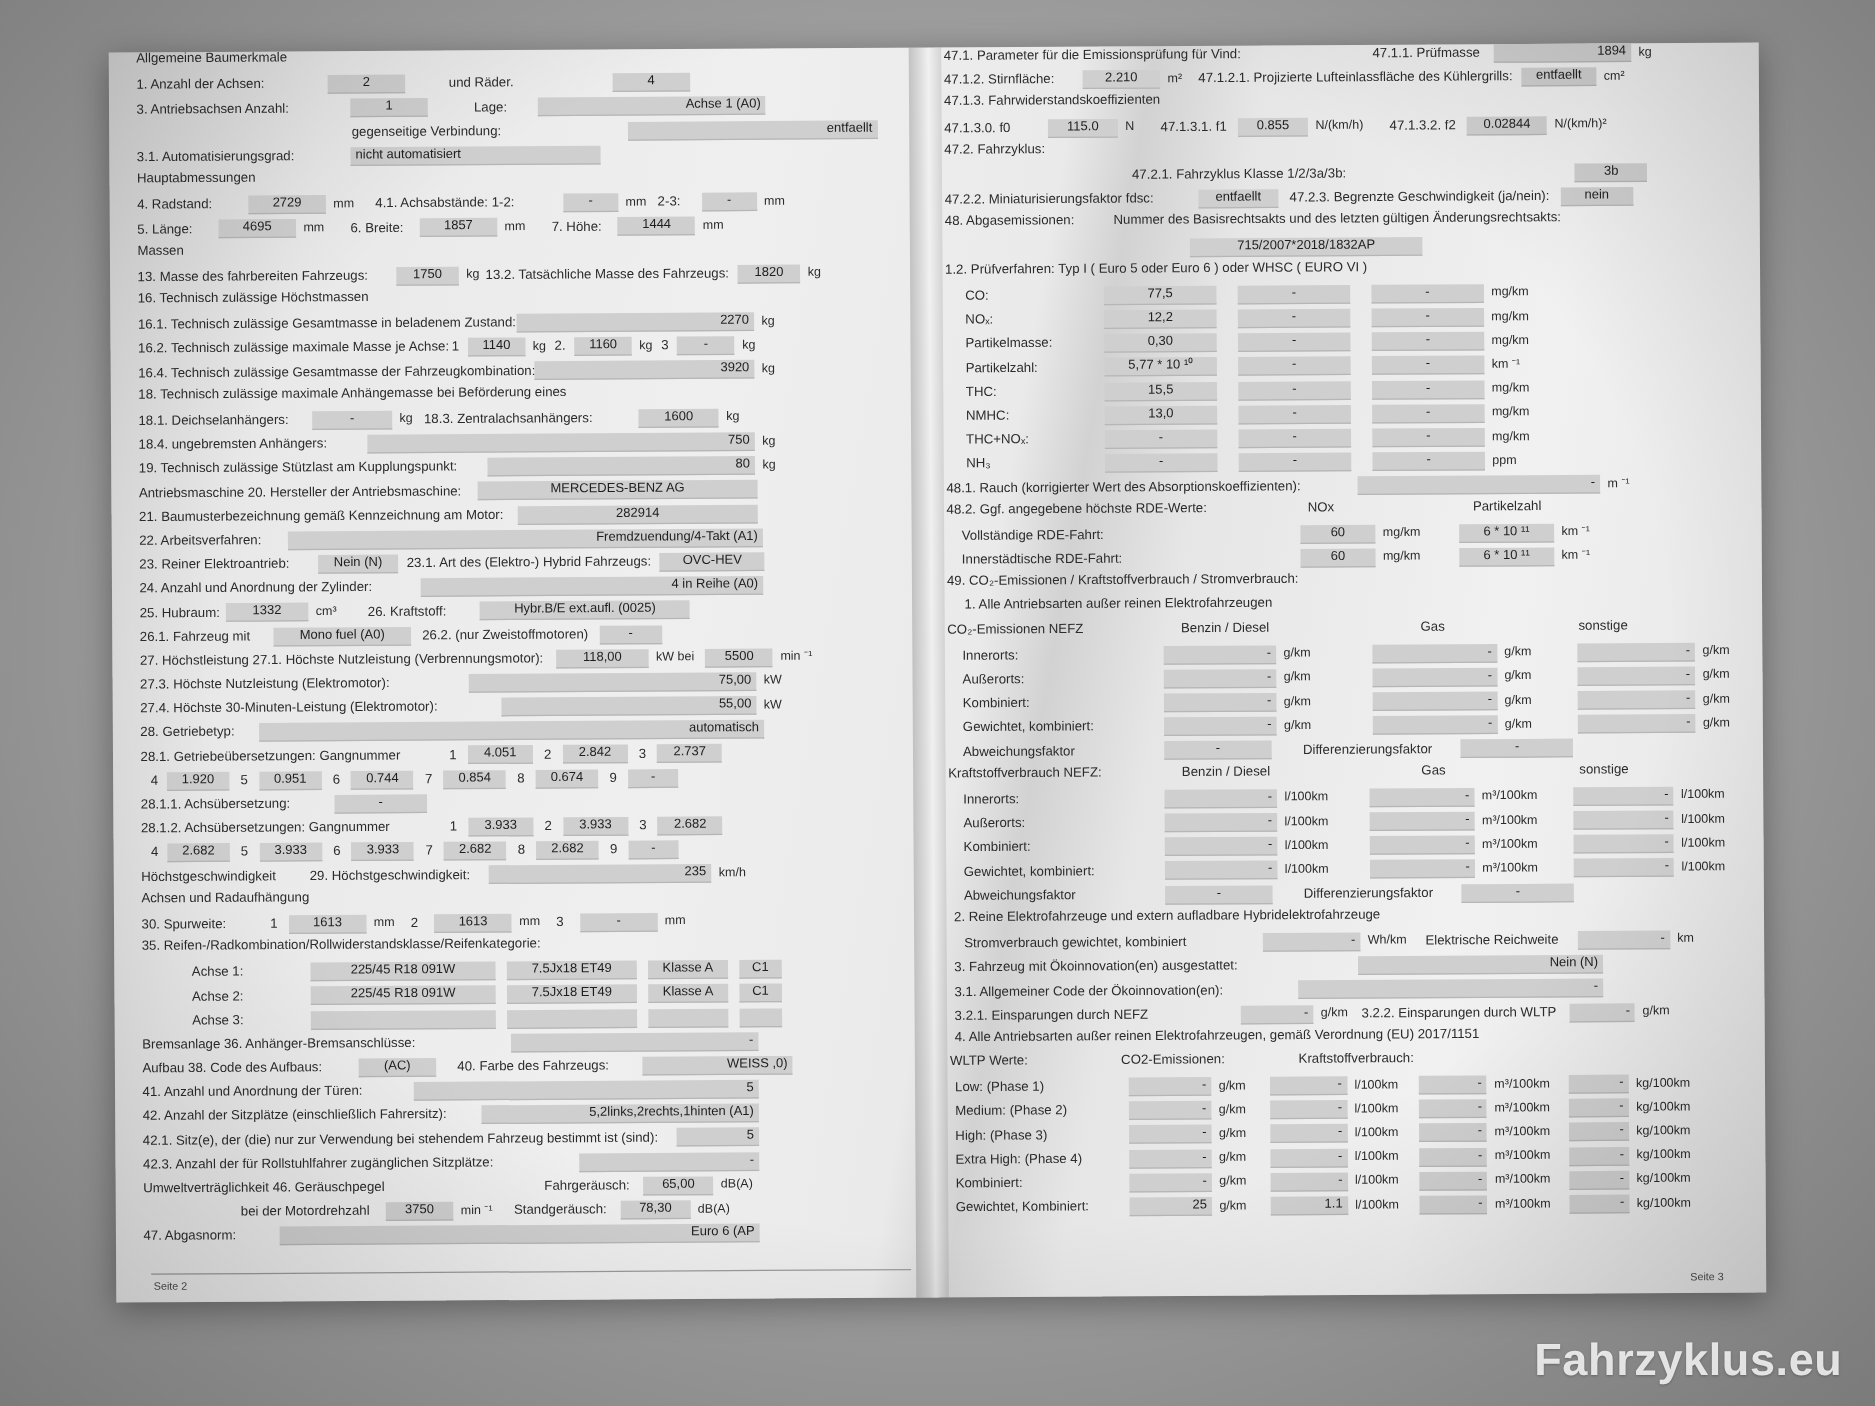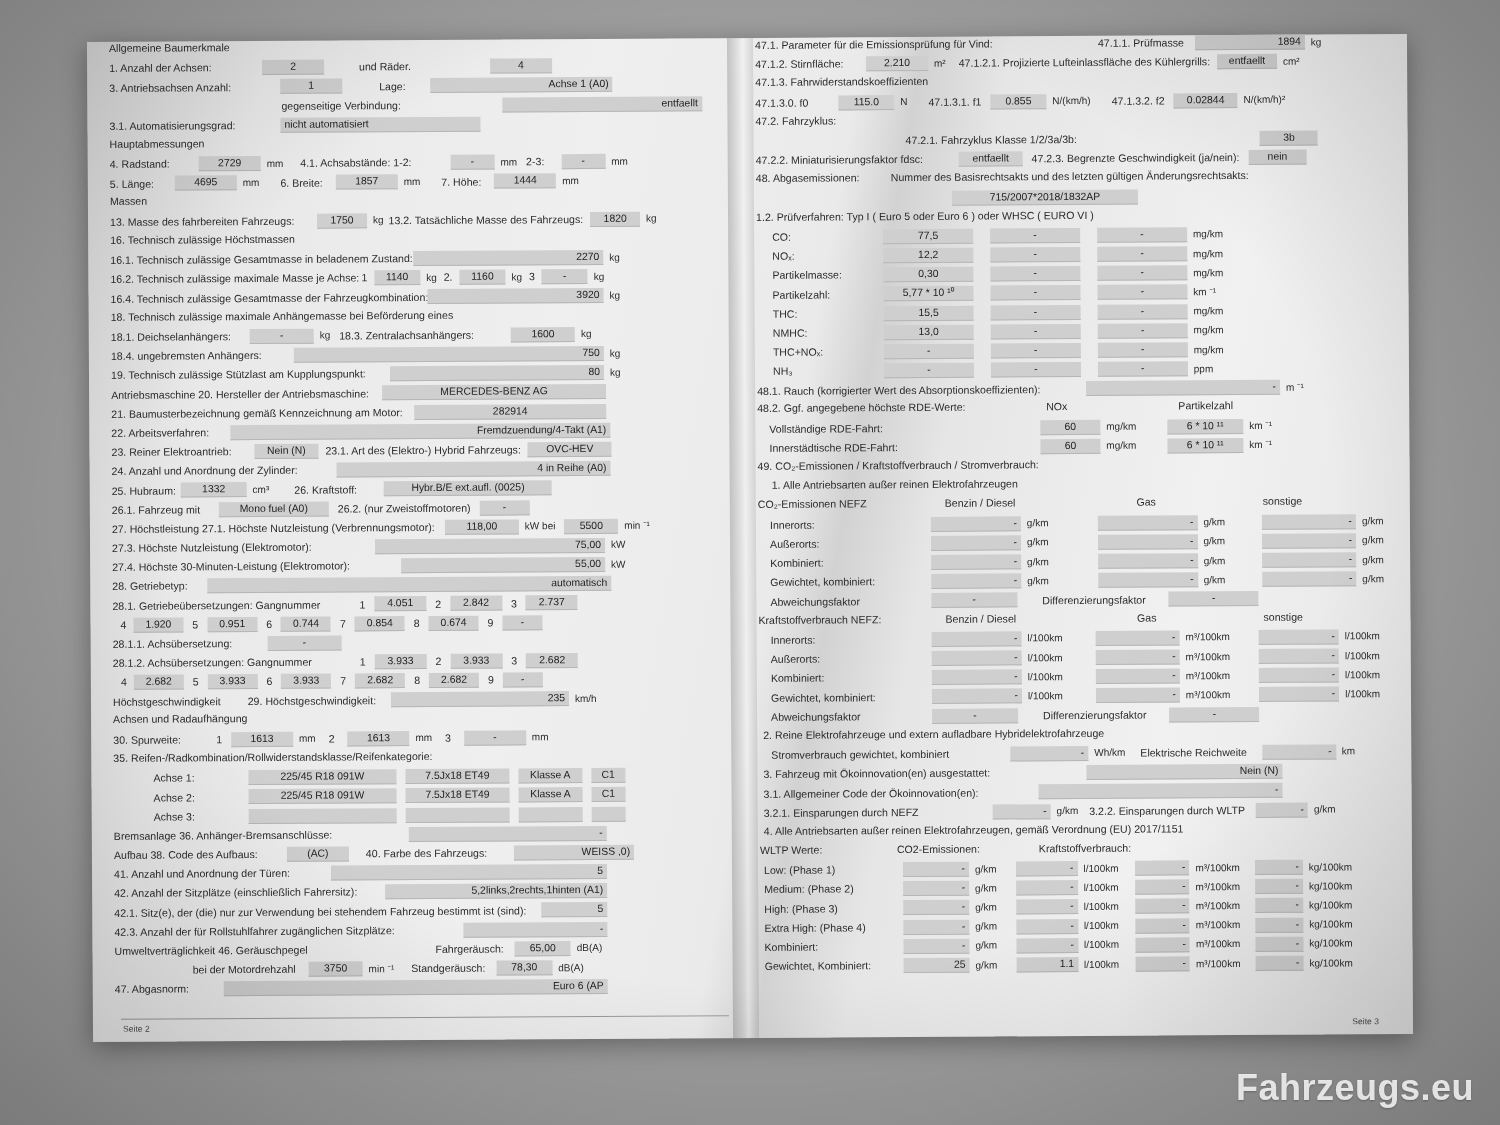--- a/index.html
+++ b/index.html
@@ -788,13 +788,13 @@
       <span class="u">m³/100km</span>
       <span class="fld r" style="width:44px;margin-left:12px">-</span>
       <span class="u">kg/100km</span>
     </div>
 
     <div class="pnum" id="pnumR">Seite 3</div>
   </div>
 </div>
 
 <div id="vig"></div>
-<div id="wm">Fahrzeugs.eu</div>
+<div id="wm">Fahrzyklus.eu</div>
 
 </body></html>

